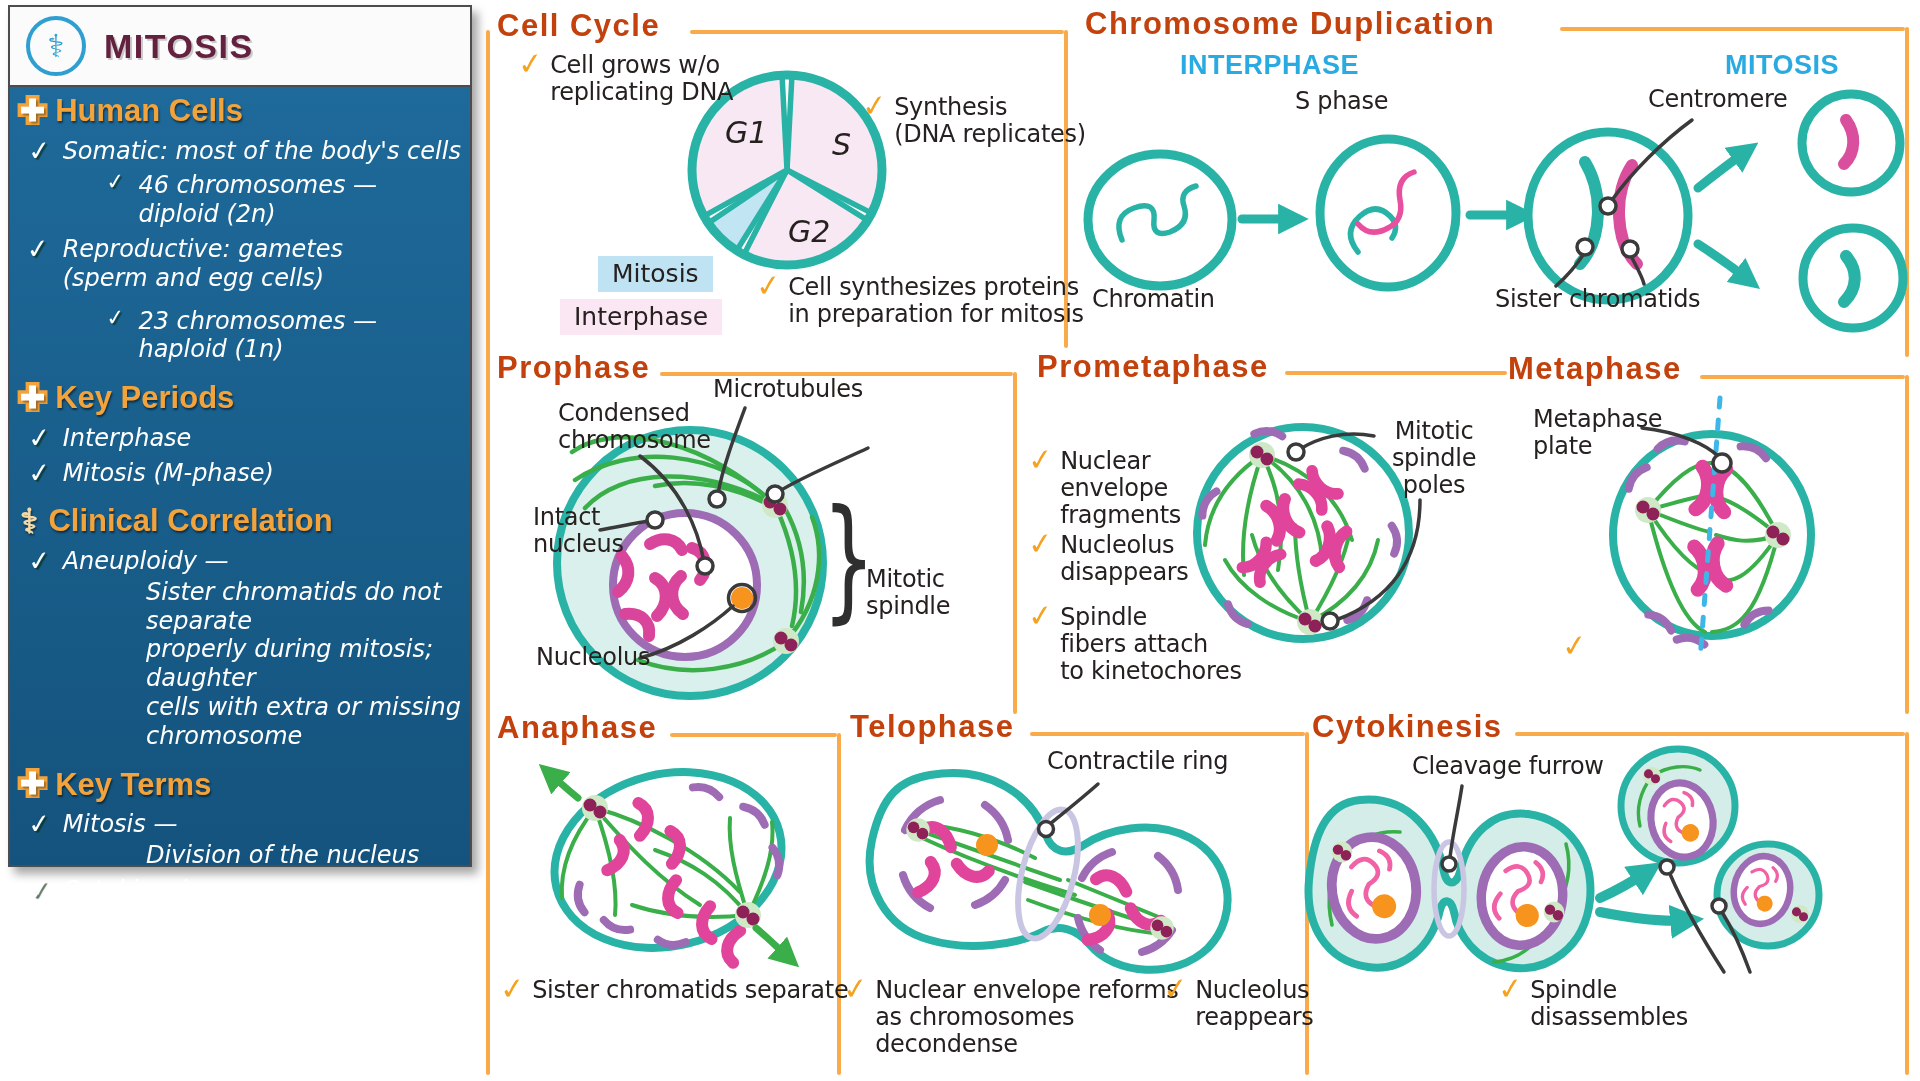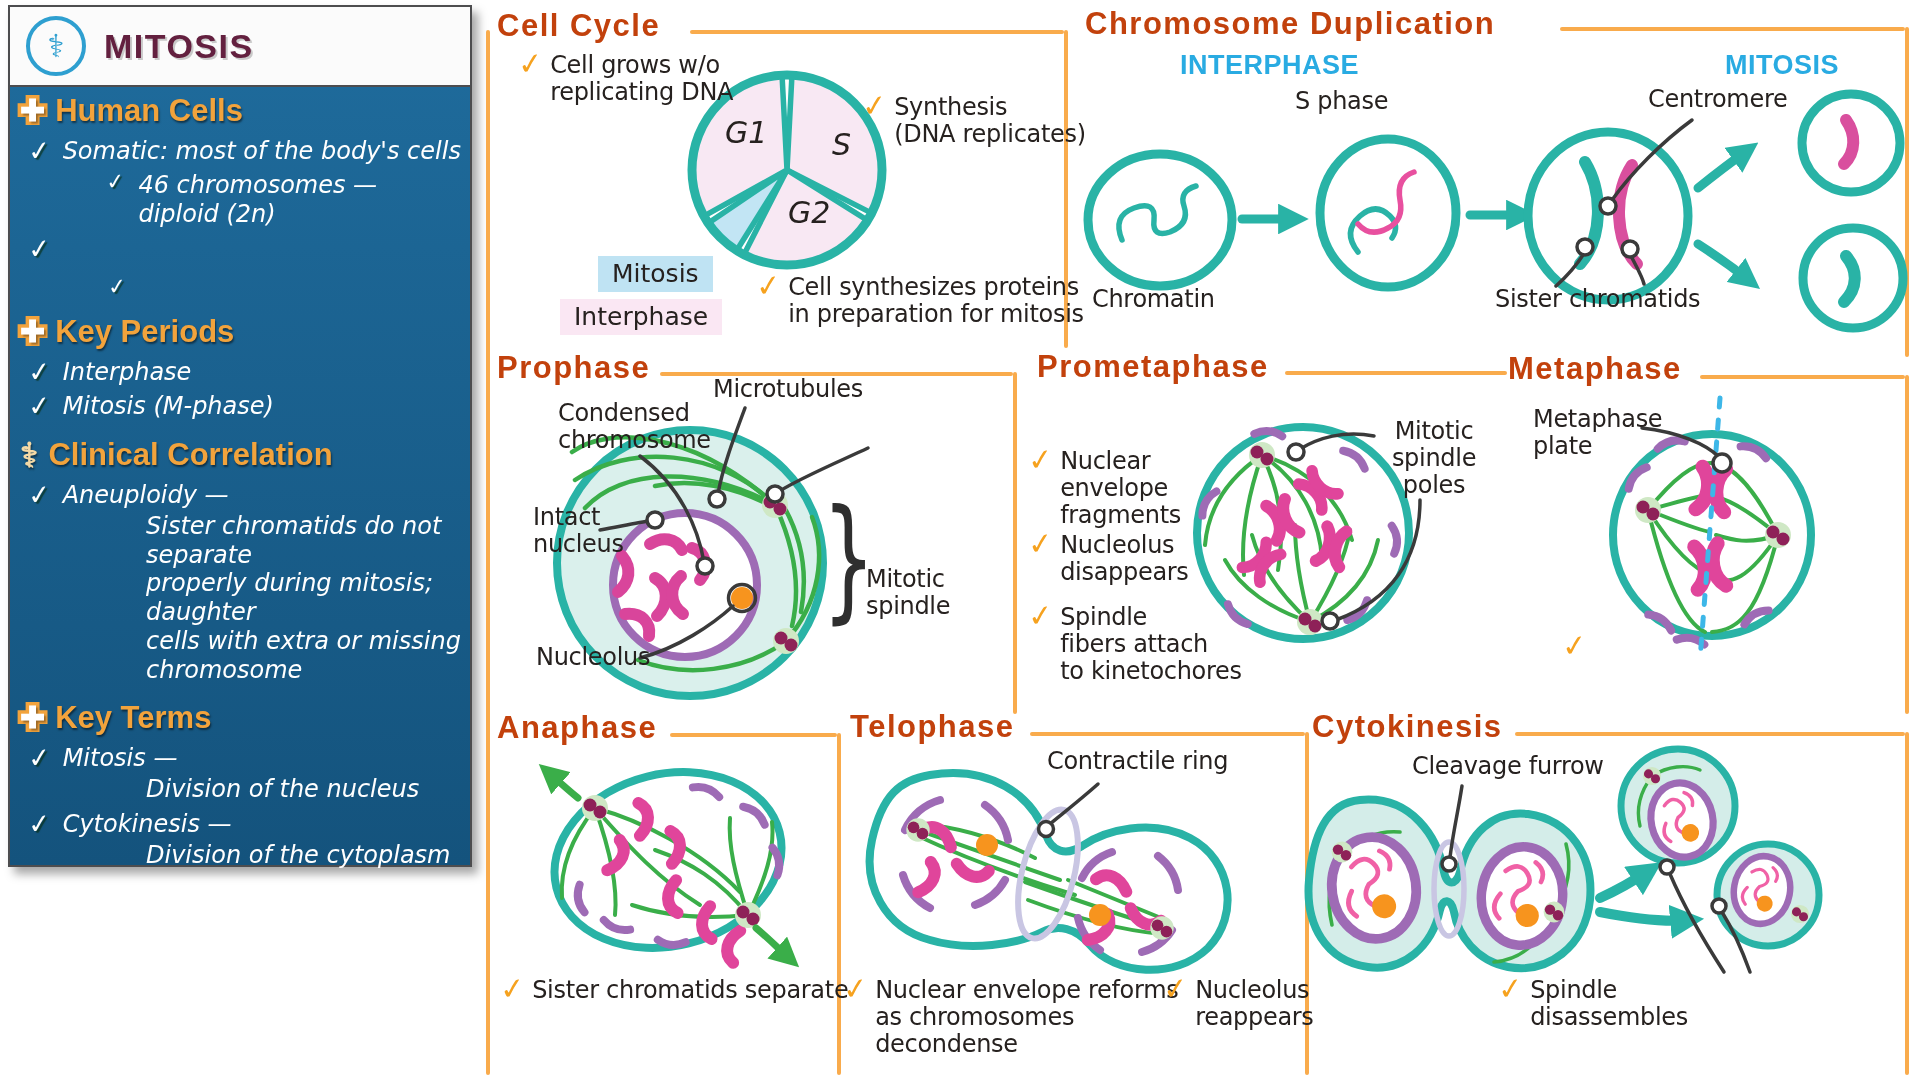--- a/index.html
+++ b/index.html
@@ -72,23 +72,26 @@
       <div class="sb-i">
         <span class="sck">✓</span>
         <span style="white-space:pre-line">Somatic: most of the body's cells</span>
       </div>
       <div class="sb-i lv2">
         <span class="sck">✓</span>
         <span>46 chromosomes — diploid (2n)</span>
       </div>
       <div class="sb-i">
         <span class="sck">✓</span>
+        <span style="white-space:pre-line">Reproductive: gametes
+(sperm and egg cells)</span>
       </div>
       <div class="sb-i lv2 gap">
         <span class="sck">✓</span>
+        <span>23 chromosomes — haploid (1n)</span>
       </div>
       <div class="sb-h">
         <span class="plus-icon">✚</span>
         <span>Key Periods</span>
       </div>
       <div class="sb-i">
         <span class="sck">✓</span>
         <span>Interphase</span>
       </div>
       <div class="sb-i">
@@ -417,21 +420,21 @@
     <div class="lbl">Synthesis
 (DNA replicates)</div>
   </div>
   <div class="blt" style="left:756px;top:272px">
     <span class="ck">✓</span>
     <div class="lbl">Cell synthesizes proteins
 in preparation for mitosis</div>
   </div>
   <div class="pielbl" style="left:725px;top:118px">G1</div>
   <div class="pielbl" style="left:832px;top:130px">S</div>
-  <div class="pielbl" style="left:788px;top:198px">G2</div>
+  <div class="pielbl" style="left:788px;top:217px">G2</div>
   <div class="tag tag-blue" style="left:598px;top:256px">Mitosis</div>
   <div class="tag tag-pink" style="left:560px;top:299px">Interphase</div>
 
   <div class="phase" style="left:1180px;top:52px">INTERPHASE</div>
   <div class="phase" style="left:1725px;top:52px">MITOSIS</div>
   <div class="lbl" style="left:1295px;top:88px">S phase</div>
   <div class="lbl" style="left:1648px;top:86px">Centromere</div>
   <div class="lbl" style="left:1092px;top:286px">Chromatin</div>
   <div class="lbl" style="left:1495px;top:286px">Sister chromatids</div>
 

